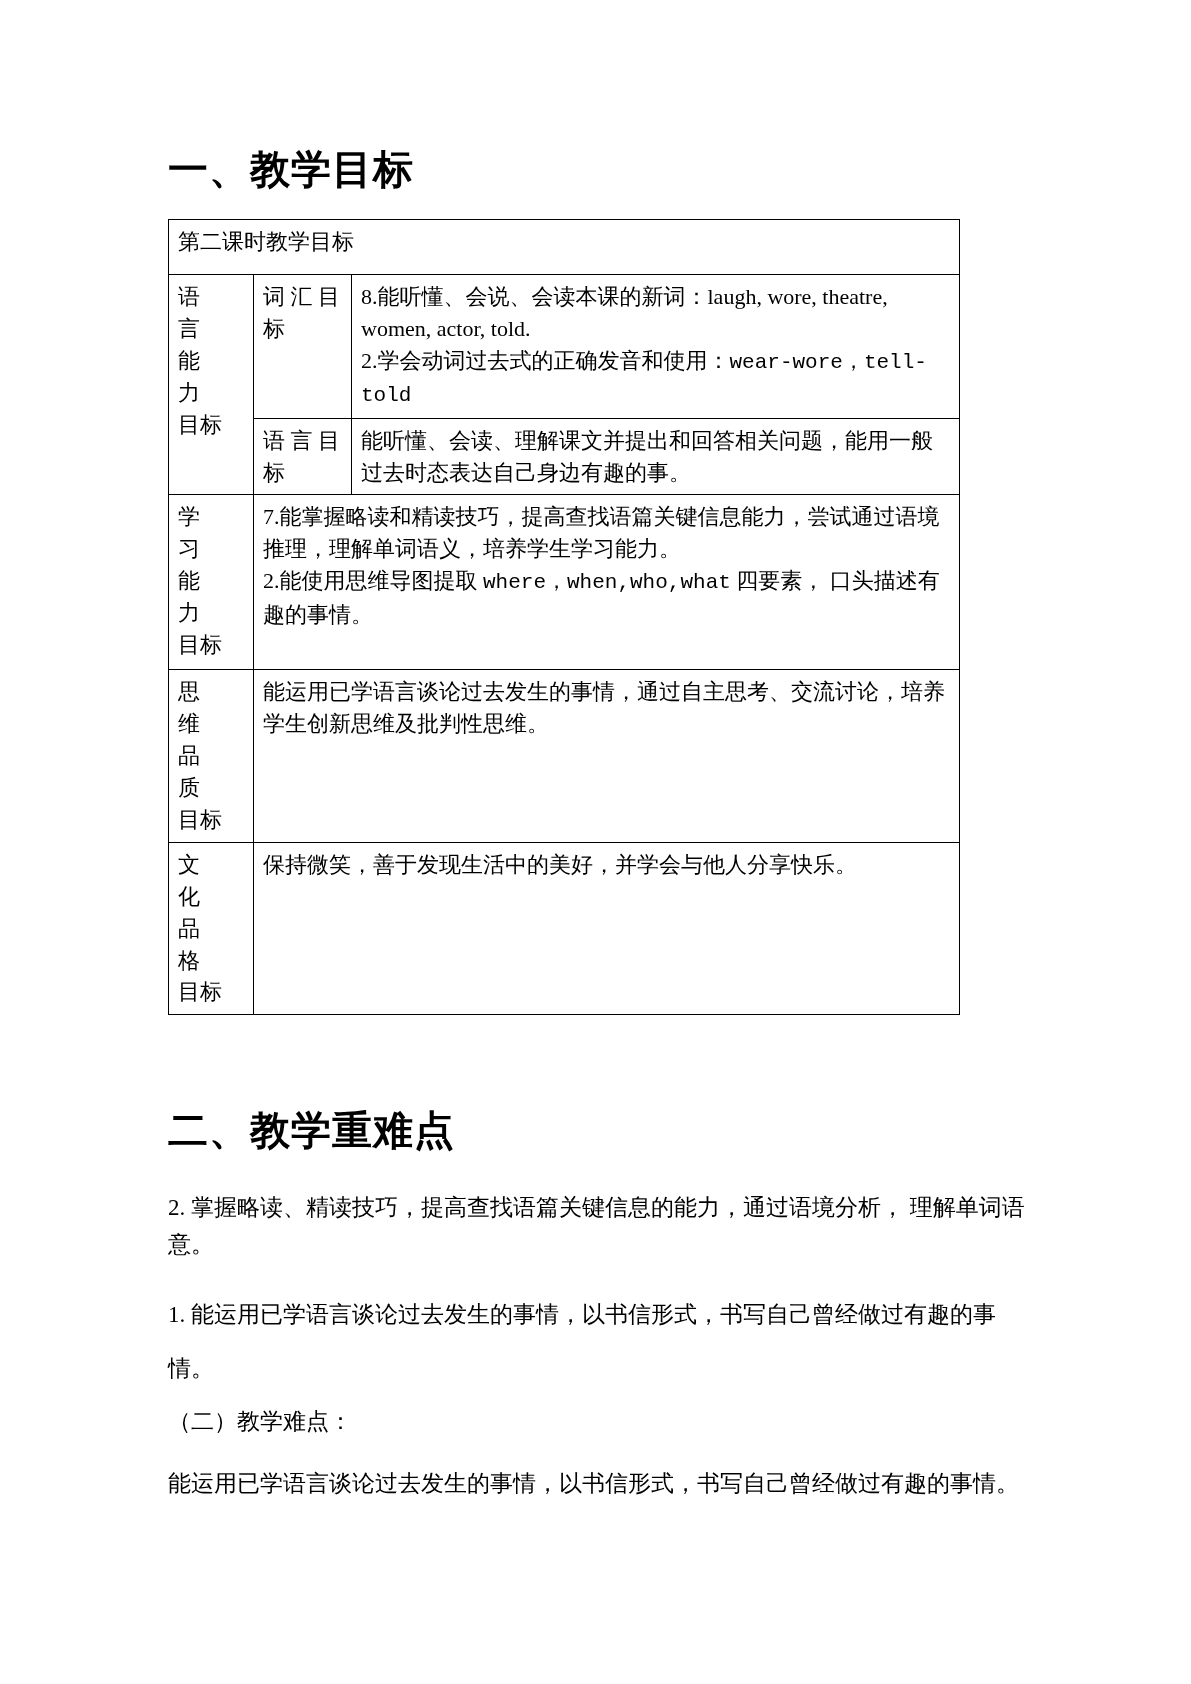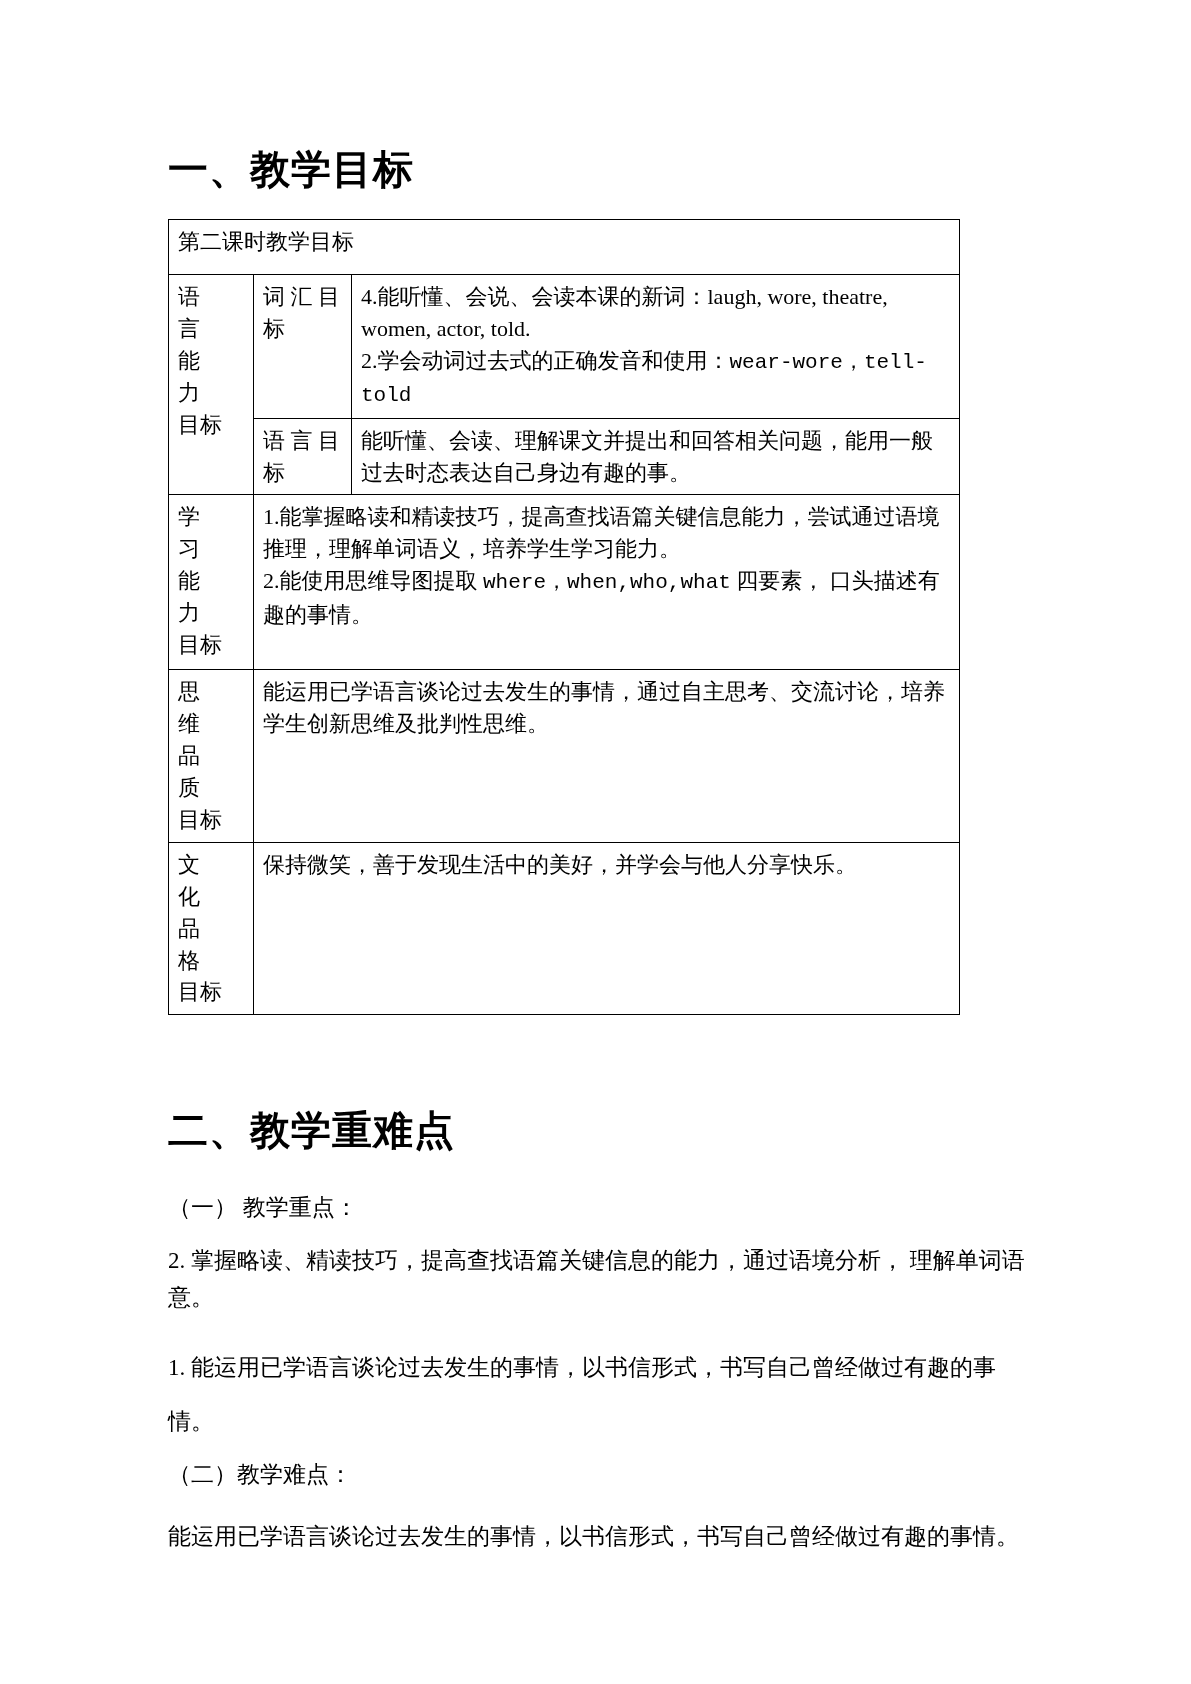--- a/index.html
+++ b/index.html
@@ -96,37 +96,37 @@
         <td colspan="3" class="title-cell">第二课时教学目标</td>
       </tr>
 
       <tr class="r-vocab">
         <td rowspan="2" class="cat">语　言
 能　力
 目标</td>
         <td class="sub">词 汇 目
 标</td>
         <td>
-          <div class="cell-para">4.能听懂、会说、会读本课的新词：laugh, wore, theatre, women, actor, told.</div>
+          <div class="cell-para">8.能听懂、会说、会读本课的新词：laugh, wore, theatre, women, actor, told.</div>
           <div class="cell-para"><span>2.学会动词过去式的正确发音和使用：</span><span class="mono">wear-wore，tell-told</span></div>
         </td>
       </tr>
 
       <tr class="r-lang">
         <td class="sub">语 言 目
 标</td>
         <td>能听懂、会读、理解课文并提出和回答相关问题，能用一般过去时态表达自己身边有趣的事。</td>
       </tr>
 
       <tr class="r-learn">
         <td class="cat">学　习
 能　力
 目标</td>
         <td colspan="2">
-          <div class="cell-para">1.能掌握略读和精读技巧，提高查找语篇关键信息能力，尝试通过语境推理，理解单词语义，培养学生学习能力。</div>
+          <div class="cell-para">7.能掌握略读和精读技巧，提高查找语篇关键信息能力，尝试通过语境推理，理解单词语义，培养学生学习能力。</div>
           <div class="cell-para"><span>2.能使用思维导图提取 </span><span class="mono">where，when,who,what</span><span> 四要素， 口头描述有趣的事情。</span></div>
         </td>
       </tr>
 
       <tr class="r-think">
         <td class="cat">思　维
 品　质
 目标</td>
         <td colspan="2">能运用已学语言谈论过去发生的事情，通过自主思考、交流讨论，培养学生创新思维及批判性思维。</td>
       </tr>
@@ -136,21 +136,20 @@
 品　格
 目标</td>
         <td colspan="2">保持微笑，善于发现生活中的美好，并学会与他人分享快乐。</td>
       </tr>
     </tbody>
       </table>
 
     <div class="h-title h2">二、教学重难点</div>
 
     <div class="body-text">
-      <p class="para">（一） 教学重点：</p>
       <p class="para para-gap">2. 掌握略读、精读技巧，提高查找语篇关键信息的能力，通过语境分析， 理解单词语意。</p>
       <p class="spaced">1. 能运用已学语言谈论过去发生的事情，以书信形式，书写自己曾经做过有趣的事情。</p>
       <p class="para">（二）教学难点：</p>
       <p class="spaced">能运用已学语言谈论过去发生的事情，以书信形式，书写自己曾经做过有趣的事情。</p>
     </div>
 
   </div>
 </div>
 
 </body></html>

